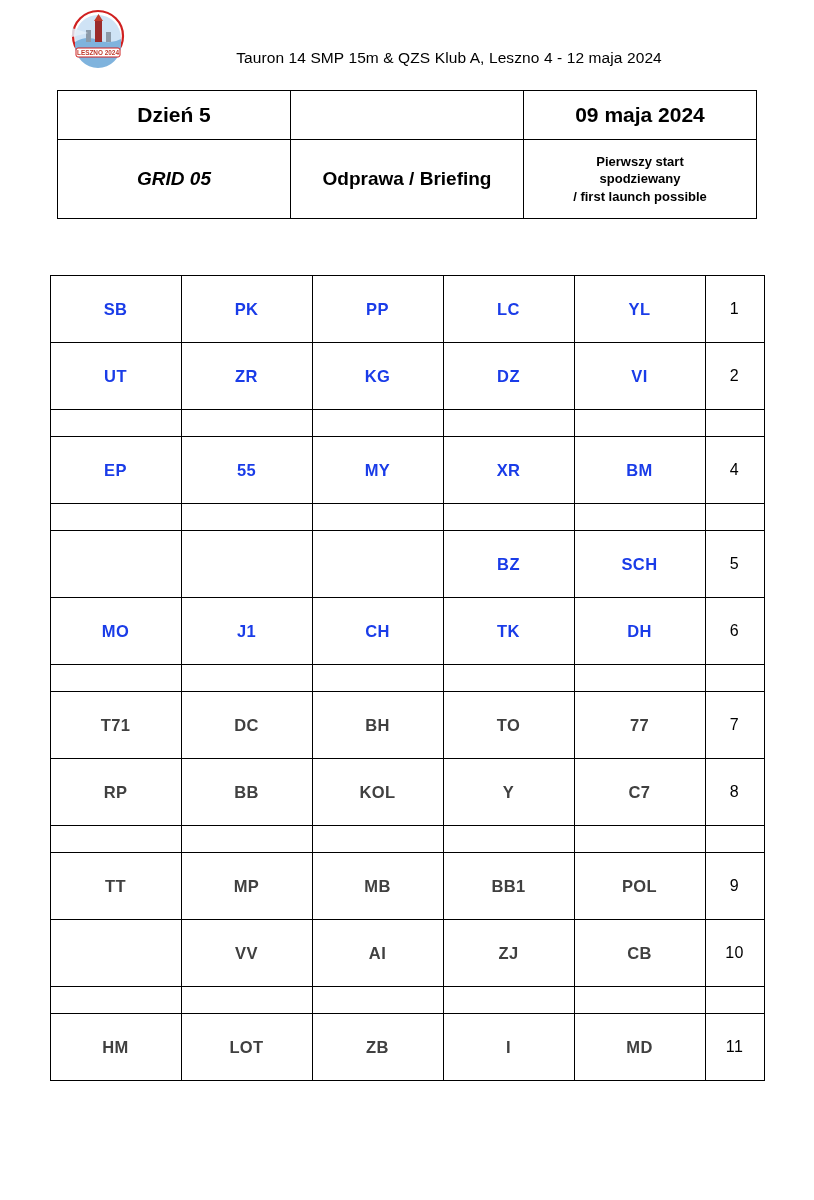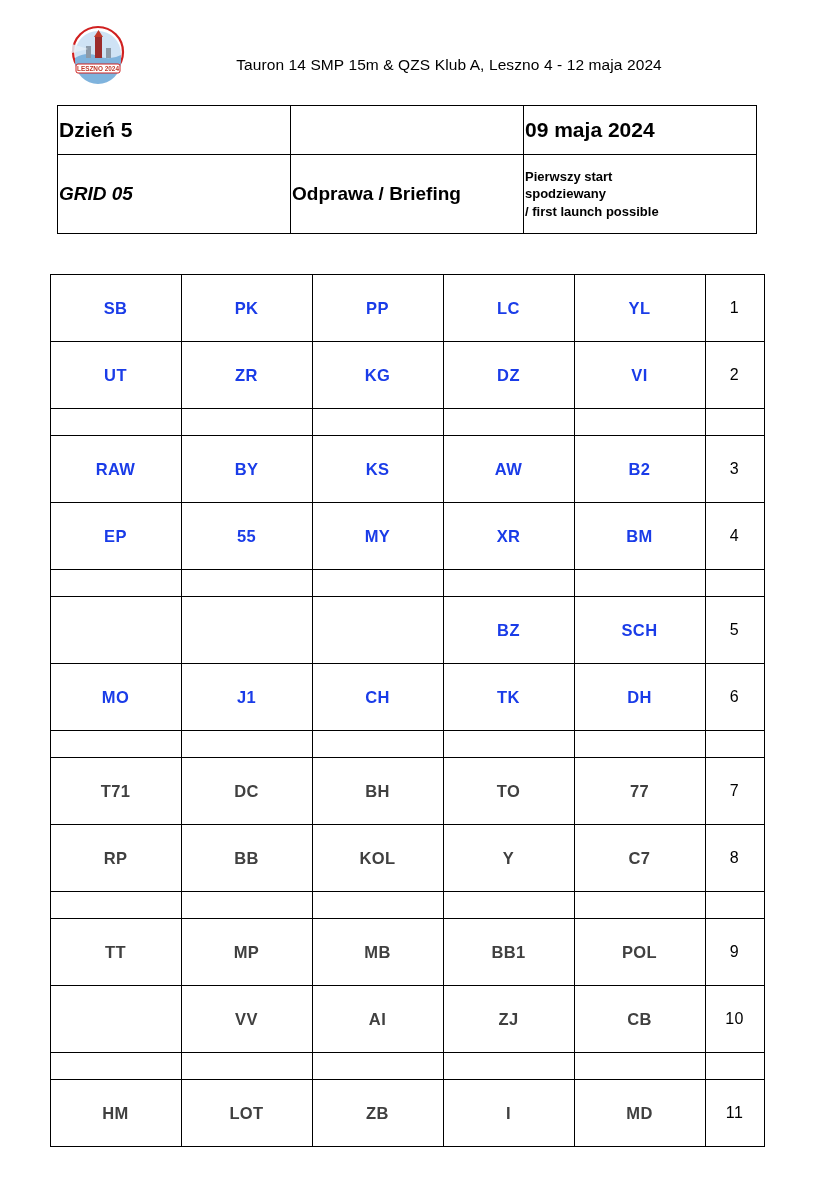--- a/index.html
+++ b/index.html
@@ -12,25 +12,24 @@
     background: #ffffff;
     font-family: "Liberation Sans", sans-serif;
     color: #000000;
     position: relative;
     overflow: hidden;
   }
 
   
   .page-header {
     display: flex;
-    align-items: center;
+    align-items: flex-end;
     padding: 10px 20px 0 20px;
     height: 68px;
     box-sizing: border-box;
-    margin-top: 15px;
   }
   .logo {
     width: 72px;
     height: 60px;
     flex: 0 0 72px;
     margin-left: 42px;
     position: relative;
   }
   .logo svg { display: block; }
   .header-title {
@@ -46,41 +45,42 @@
 
   
   .info-table {
     border-collapse: collapse;
     margin: 22px auto 0 auto;
     width: 690px;
     table-layout: fixed;
   }
   .info-table td {
     border: 1.4px solid #000000;
+    text-align: center;
     vertical-align: middle;
     font-weight: bold;
   }
   .info-table .c1 { width: 230px; }
   .info-table .c2 { width: 230px; }
   .info-table .c3 { width: 230px; }
 
   .row-day td { height: 46px; font-size: 21px; }
   .row-grid td { height: 76px; }
   .row-grid .grid-label { font-size: 19px; font-style: italic; }
   .row-grid .briefing-label { font-size: 19px; }
   .row-grid .first-launch {
     font-size: 13px;
     line-height: 1.35;
   }
   .row-time td { height: 46px; font-size: 19px; }
 
   
   .grid-table {
     border-collapse: collapse;
-    margin: 40px auto 0 auto;
+    margin: 56px auto 0 auto;
     width: 690px;
     table-layout: fixed;
   }
   .grid-table td {
     border: 1.2px solid #000000;
     text-align: center;
     vertical-align: middle;
     height: 64px;
     font-size: 16.5px;
     font-weight: bold;
@@ -159,28 +159,20 @@
       </tr>
       <tr class="spacer">
         <td class="call-col"></td>
         <td class="call-col"></td>
         <td class="call-col"></td>
         <td class="call-col"></td>
         <td class="call-col"></td>
         <td class="num-col"></td>
       </tr>
       <tr>
-        <td class="call-col blue">RAW</td>
-        <td class="call-col blue">BY</td>
-        <td class="call-col blue">KS</td>
-        <td class="call-col blue">AW</td>
-        <td class="call-col blue">B2</td>
-        <td class="num-col">3</td>
-      </tr>
-      <tr>
         <td class="call-col blue">EP</td>
         <td class="call-col blue">55</td>
         <td class="call-col blue">MY</td>
         <td class="call-col blue">XR</td>
         <td class="call-col blue">BM</td>
         <td class="num-col">4</td>
       </tr>
       <tr class="spacer">
         <td class="call-col"></td>
         <td class="call-col"></td>

